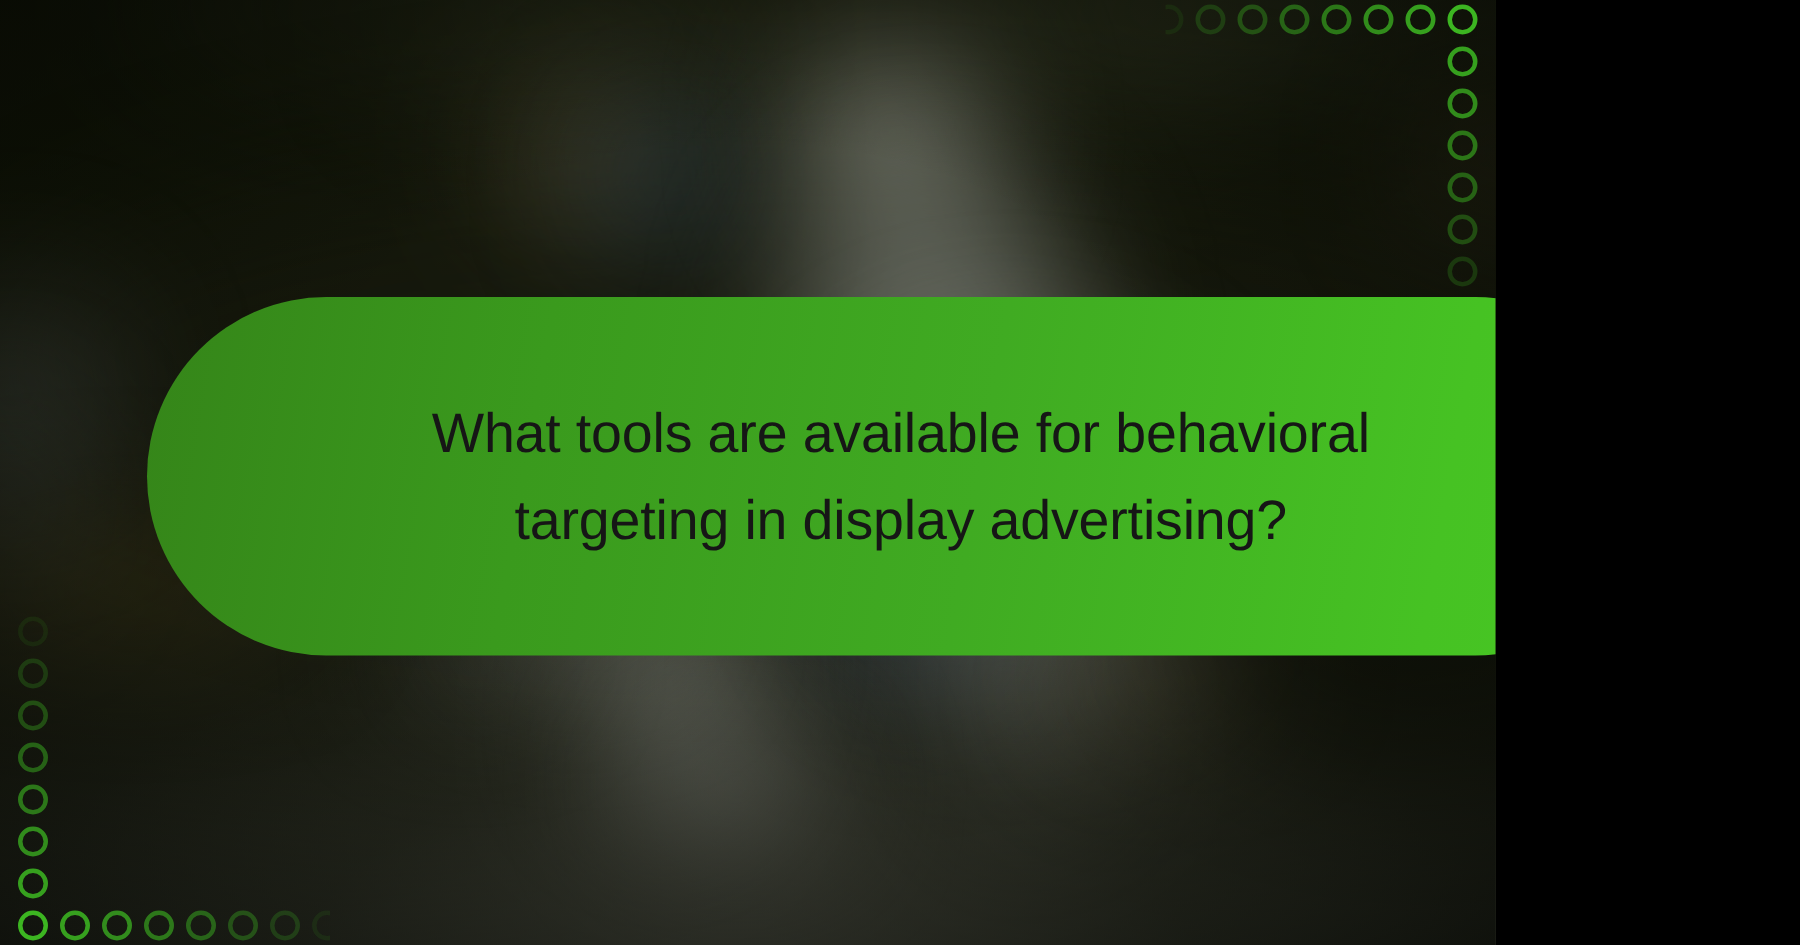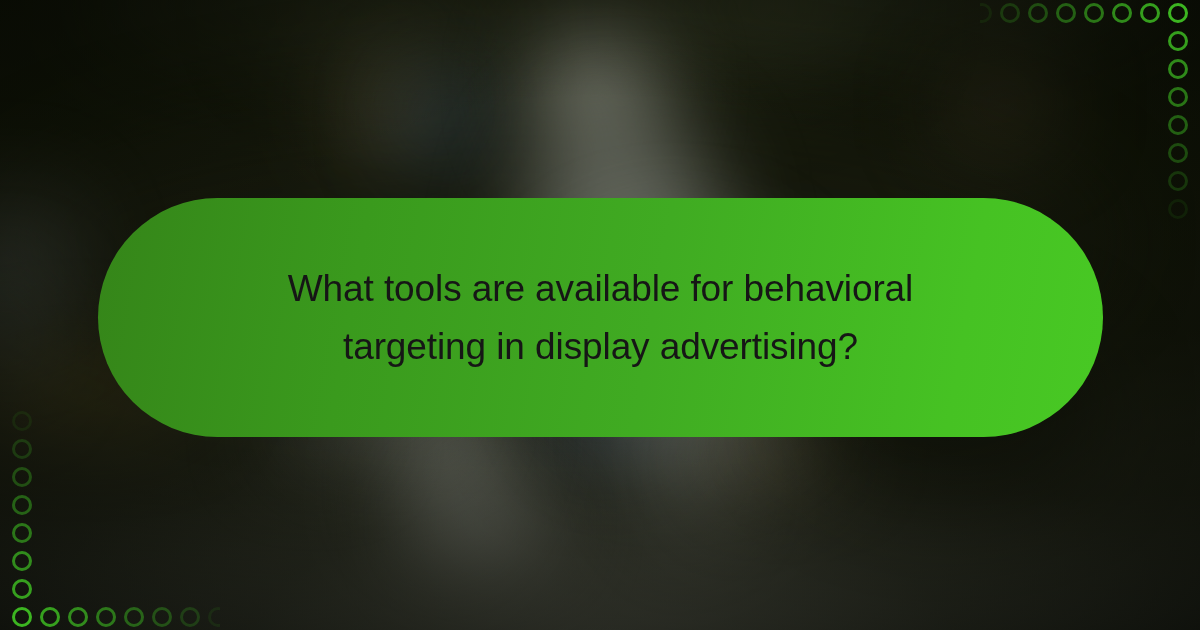--- a/index.html
+++ b/index.html
@@ -7,21 +7,21 @@
     margin: 0;
     padding: 0;
     background: #000;
   }
   body {
     font-family: "Liberation Sans", sans-serif;
   }
 
   #stage {
     position: relative;
-    width: 1200px;
+    width: 997px;
     height: 630px;
     overflow: hidden;
     background: #14170b;
   }
 
   
   .bg-photo {
     position: absolute;
     inset: -60px;
     overflow: hidden;

